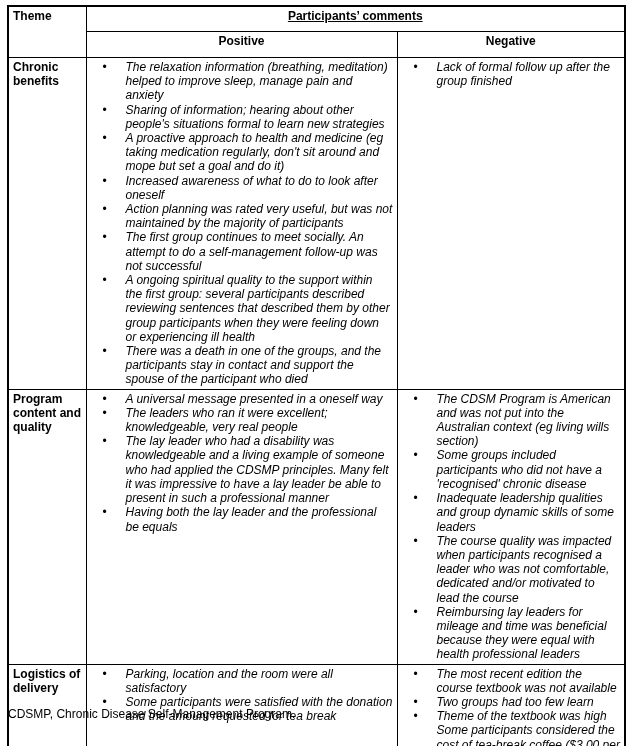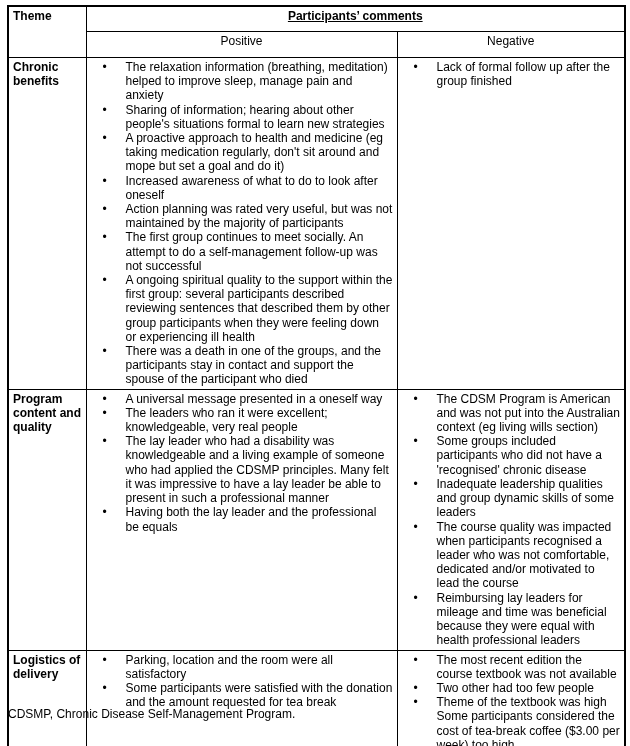--- a/index.html
+++ b/index.html
@@ -44,21 +44,21 @@
     height: 20px;
   }
   th.comments-head {
     text-align: center;
     font-weight: bold;
     height: 20px;
     text-decoration: underline;
   }
   th.sub-head {
     text-align: center;
-    font-weight: normal;
+    font-weight: bold;
     height: 21px;
   }
   td.theme-cell {
     font-weight: bold;
     padding-left: 6px;
     padding-right: 6px;
     padding-top: 2px;
   }
   td.comments-cell {
     padding: 2px 4px 2px 2px;
@@ -76,20 +76,21 @@
     display: flex;
     padding-left: 12px;
   }
   ul.bullet-list .bullet {
     flex: none;
     width: 23px;
     font-size: 12px;
   }
   ul.bullet-list .item-text {
     flex: 1;
+    font-style: italic;
   }
   .footnote {
     position: absolute;
     left: 8px;
     top: 707px;
     font-size: 12px;
   }
 </style>
 </head>
 <body>
@@ -221,21 +222,21 @@
             </ul>
           </td>
           <td class="comments-cell">
             <ul class="bullet-list">
               <li>
                 <span class="bullet">•</span>
                 <span class="item-text">The most recent edition the course textbook was not available</span>
               </li>
               <li>
                 <span class="bullet">•</span>
-                <span class="item-text">Two other had too few people</span>
+                <span class="item-text">Two groups had too few learn</span>
               </li>
               <li>
                 <span class="bullet">•</span>
                 <span class="item-text">Theme of the textbook was high</span>
               </li>
               <li>
                 <span class="bullet"></span>
                 <span class="item-text">Some participants considered the cost of tea-break coffee ($3.00 per week) too high</span>
               </li>
             </ul>

